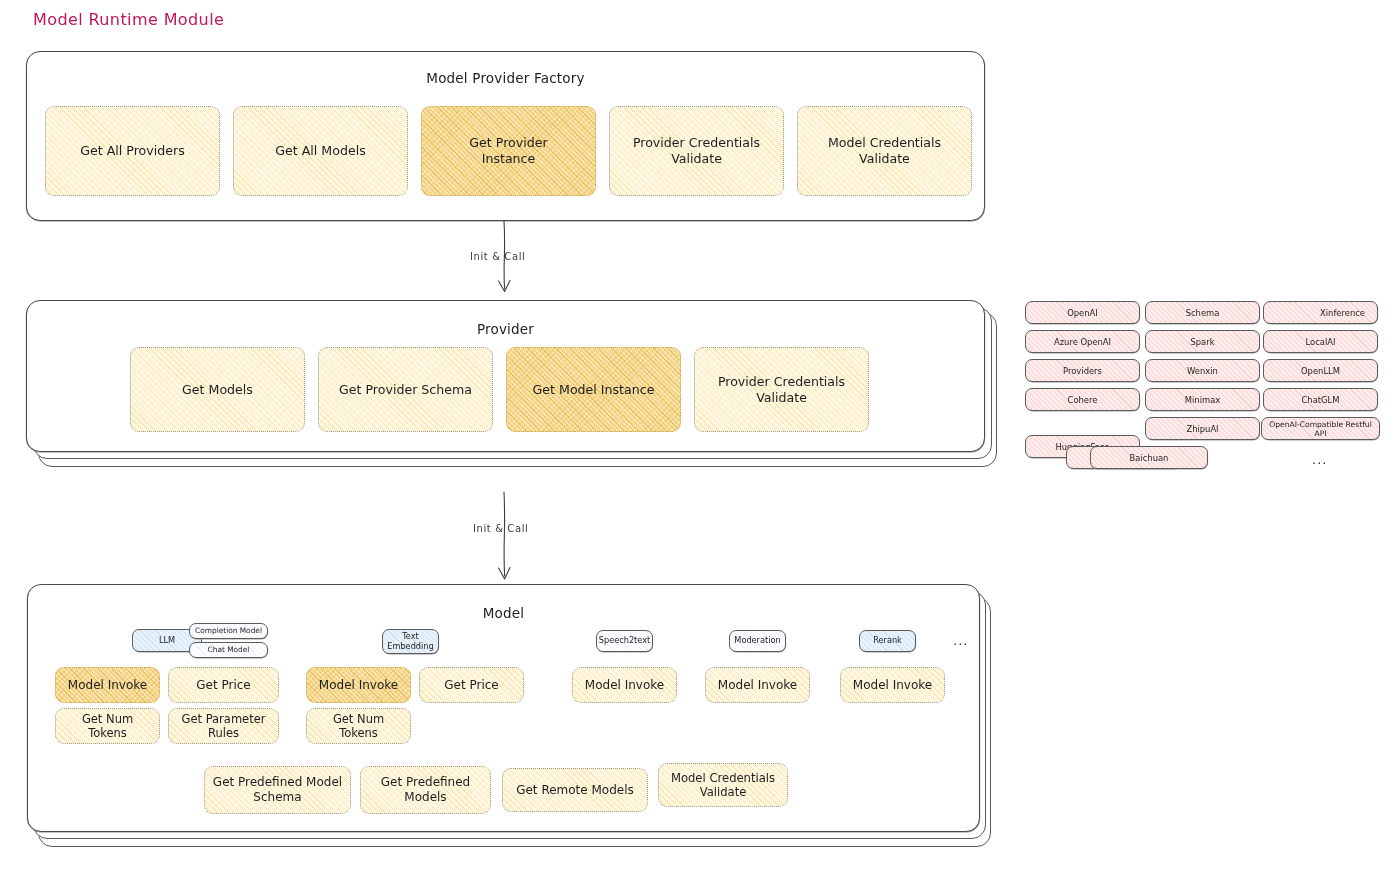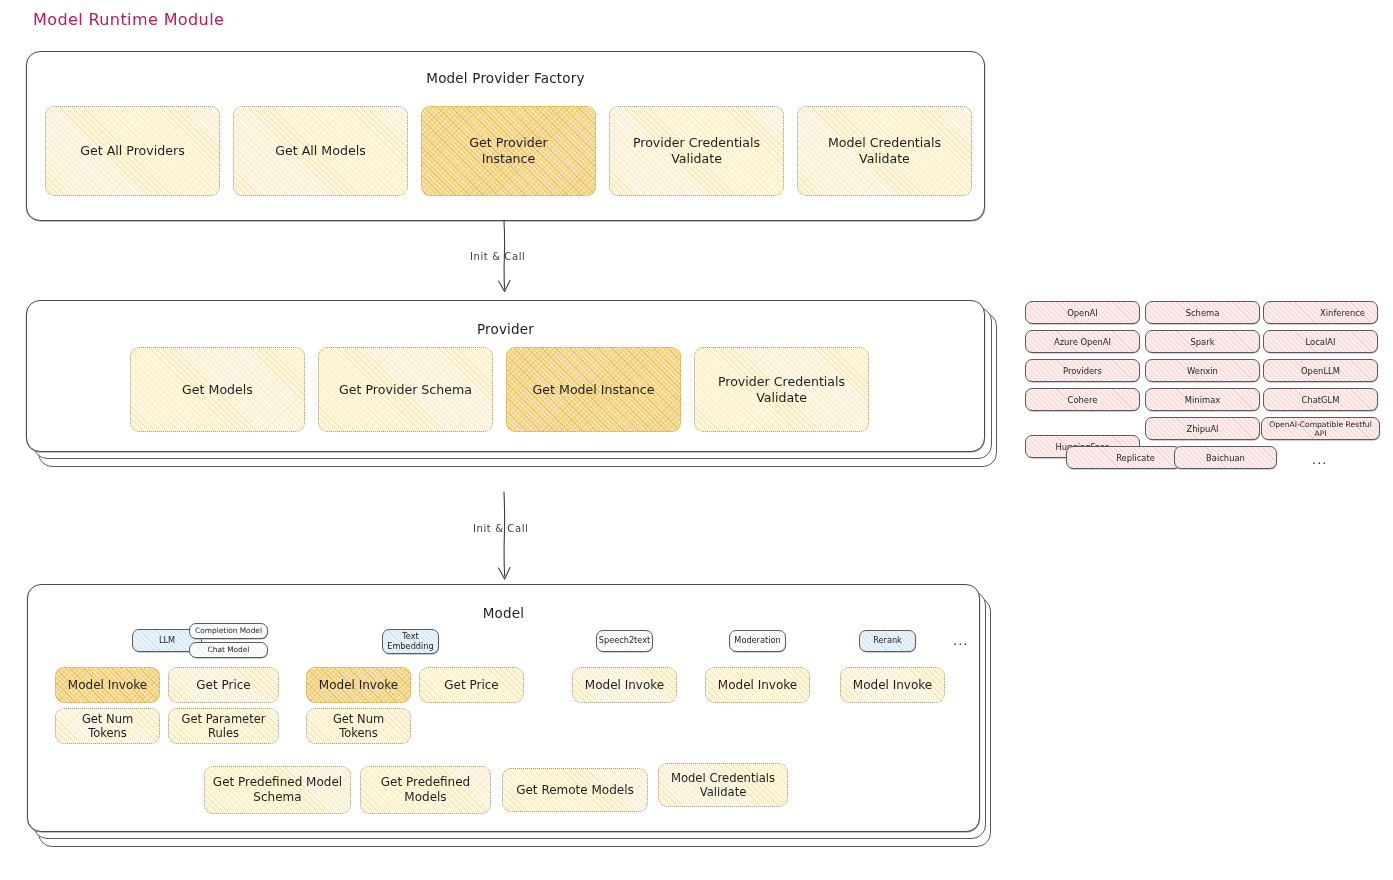--- a/index.html
+++ b/index.html
@@ -206,21 +206,21 @@
     <div class="pill" style="left:1025px; top:359px; width:115px; height:23px;">Providers</div>
     <div class="pill" style="left:1025px; top:388px; width:115px; height:23px;">Cohere</div>
     <div class="pill" style="left:1025px; top:435px; width:115px; height:23px;">HuggingFace</div>
     <div class="pill" style="left:1066px; top:446px; width:115px; height:23px;padding-left:28px;">Replicate</div>
 
     <div class="pill" style="left:1145px; top:301px; width:115px; height:23px;">Schema</div>
     <div class="pill" style="left:1145px; top:330px; width:115px; height:23px;">Spark</div>
     <div class="pill" style="left:1145px; top:359px; width:115px; height:23px;">Wenxin</div>
     <div class="pill" style="left:1145px; top:388px; width:115px; height:23px;">Minimax</div>
     <div class="pill" style="left:1145px; top:417px; width:115px; height:23px;">ZhipuAI</div>
-    <div class="pill" style="left:1174px; top:446px; width:103px; height:23px;">Baichuan</div>
+    <div class="pill" style="left:1090px; top:446px; width:118px; height:23px;">Baichuan</div>
 
     <div class="pill" style="left:1263px; top:301px; width:115px; height:23px;padding-left:48px;">Xinference</div>
     <div class="pill" style="left:1263px; top:330px; width:115px; height:23px;">LocalAI</div>
     <div class="pill" style="left:1263px; top:359px; width:115px; height:23px;">OpenLLM</div>
     <div class="pill" style="left:1263px; top:388px; width:115px; height:23px;">ChatGLM</div>
     <div class="pill" style="left:1261px; top:417px; width:119px; height:23px; font-size:7.6px;">OpenAI-Compatible Restful API</div>
     <div class="ellipsis hand" style="left:1312px; top:452px;">...</div>
   </div>
 
   <svg class="arrow-svg" style="left:494px; top:492px;" width="24" height="92" viewBox="0 0 24 92">

